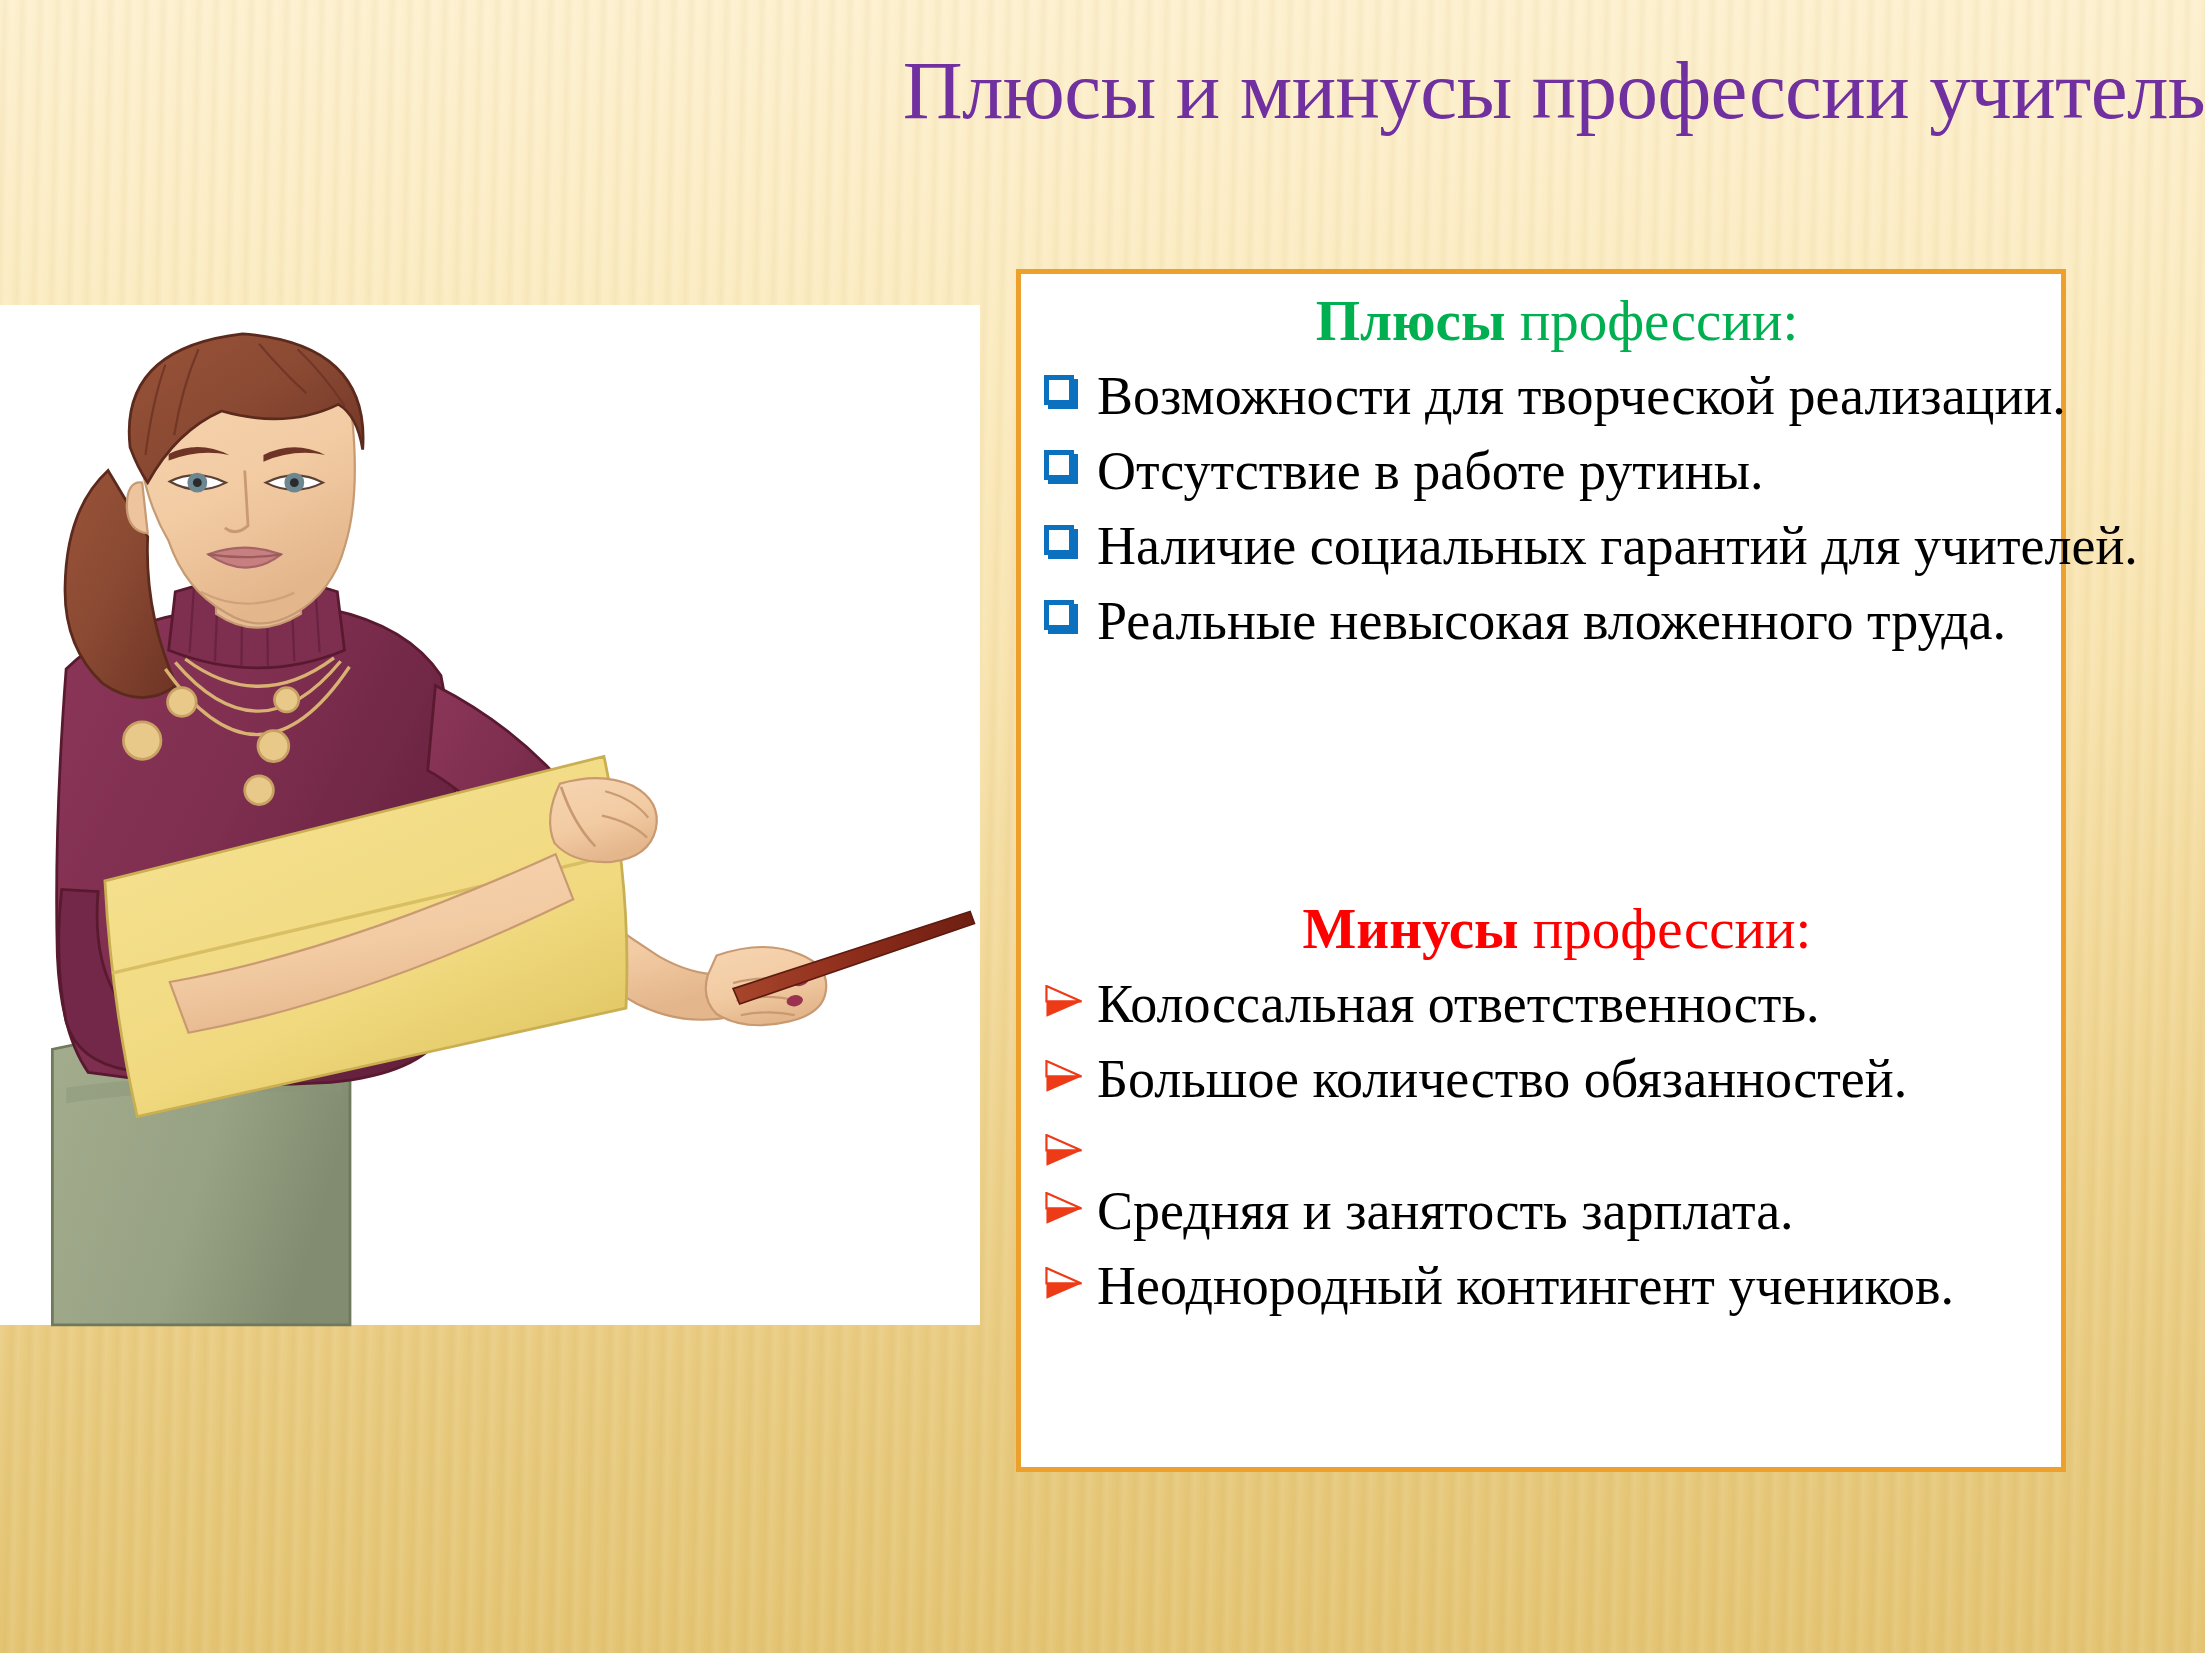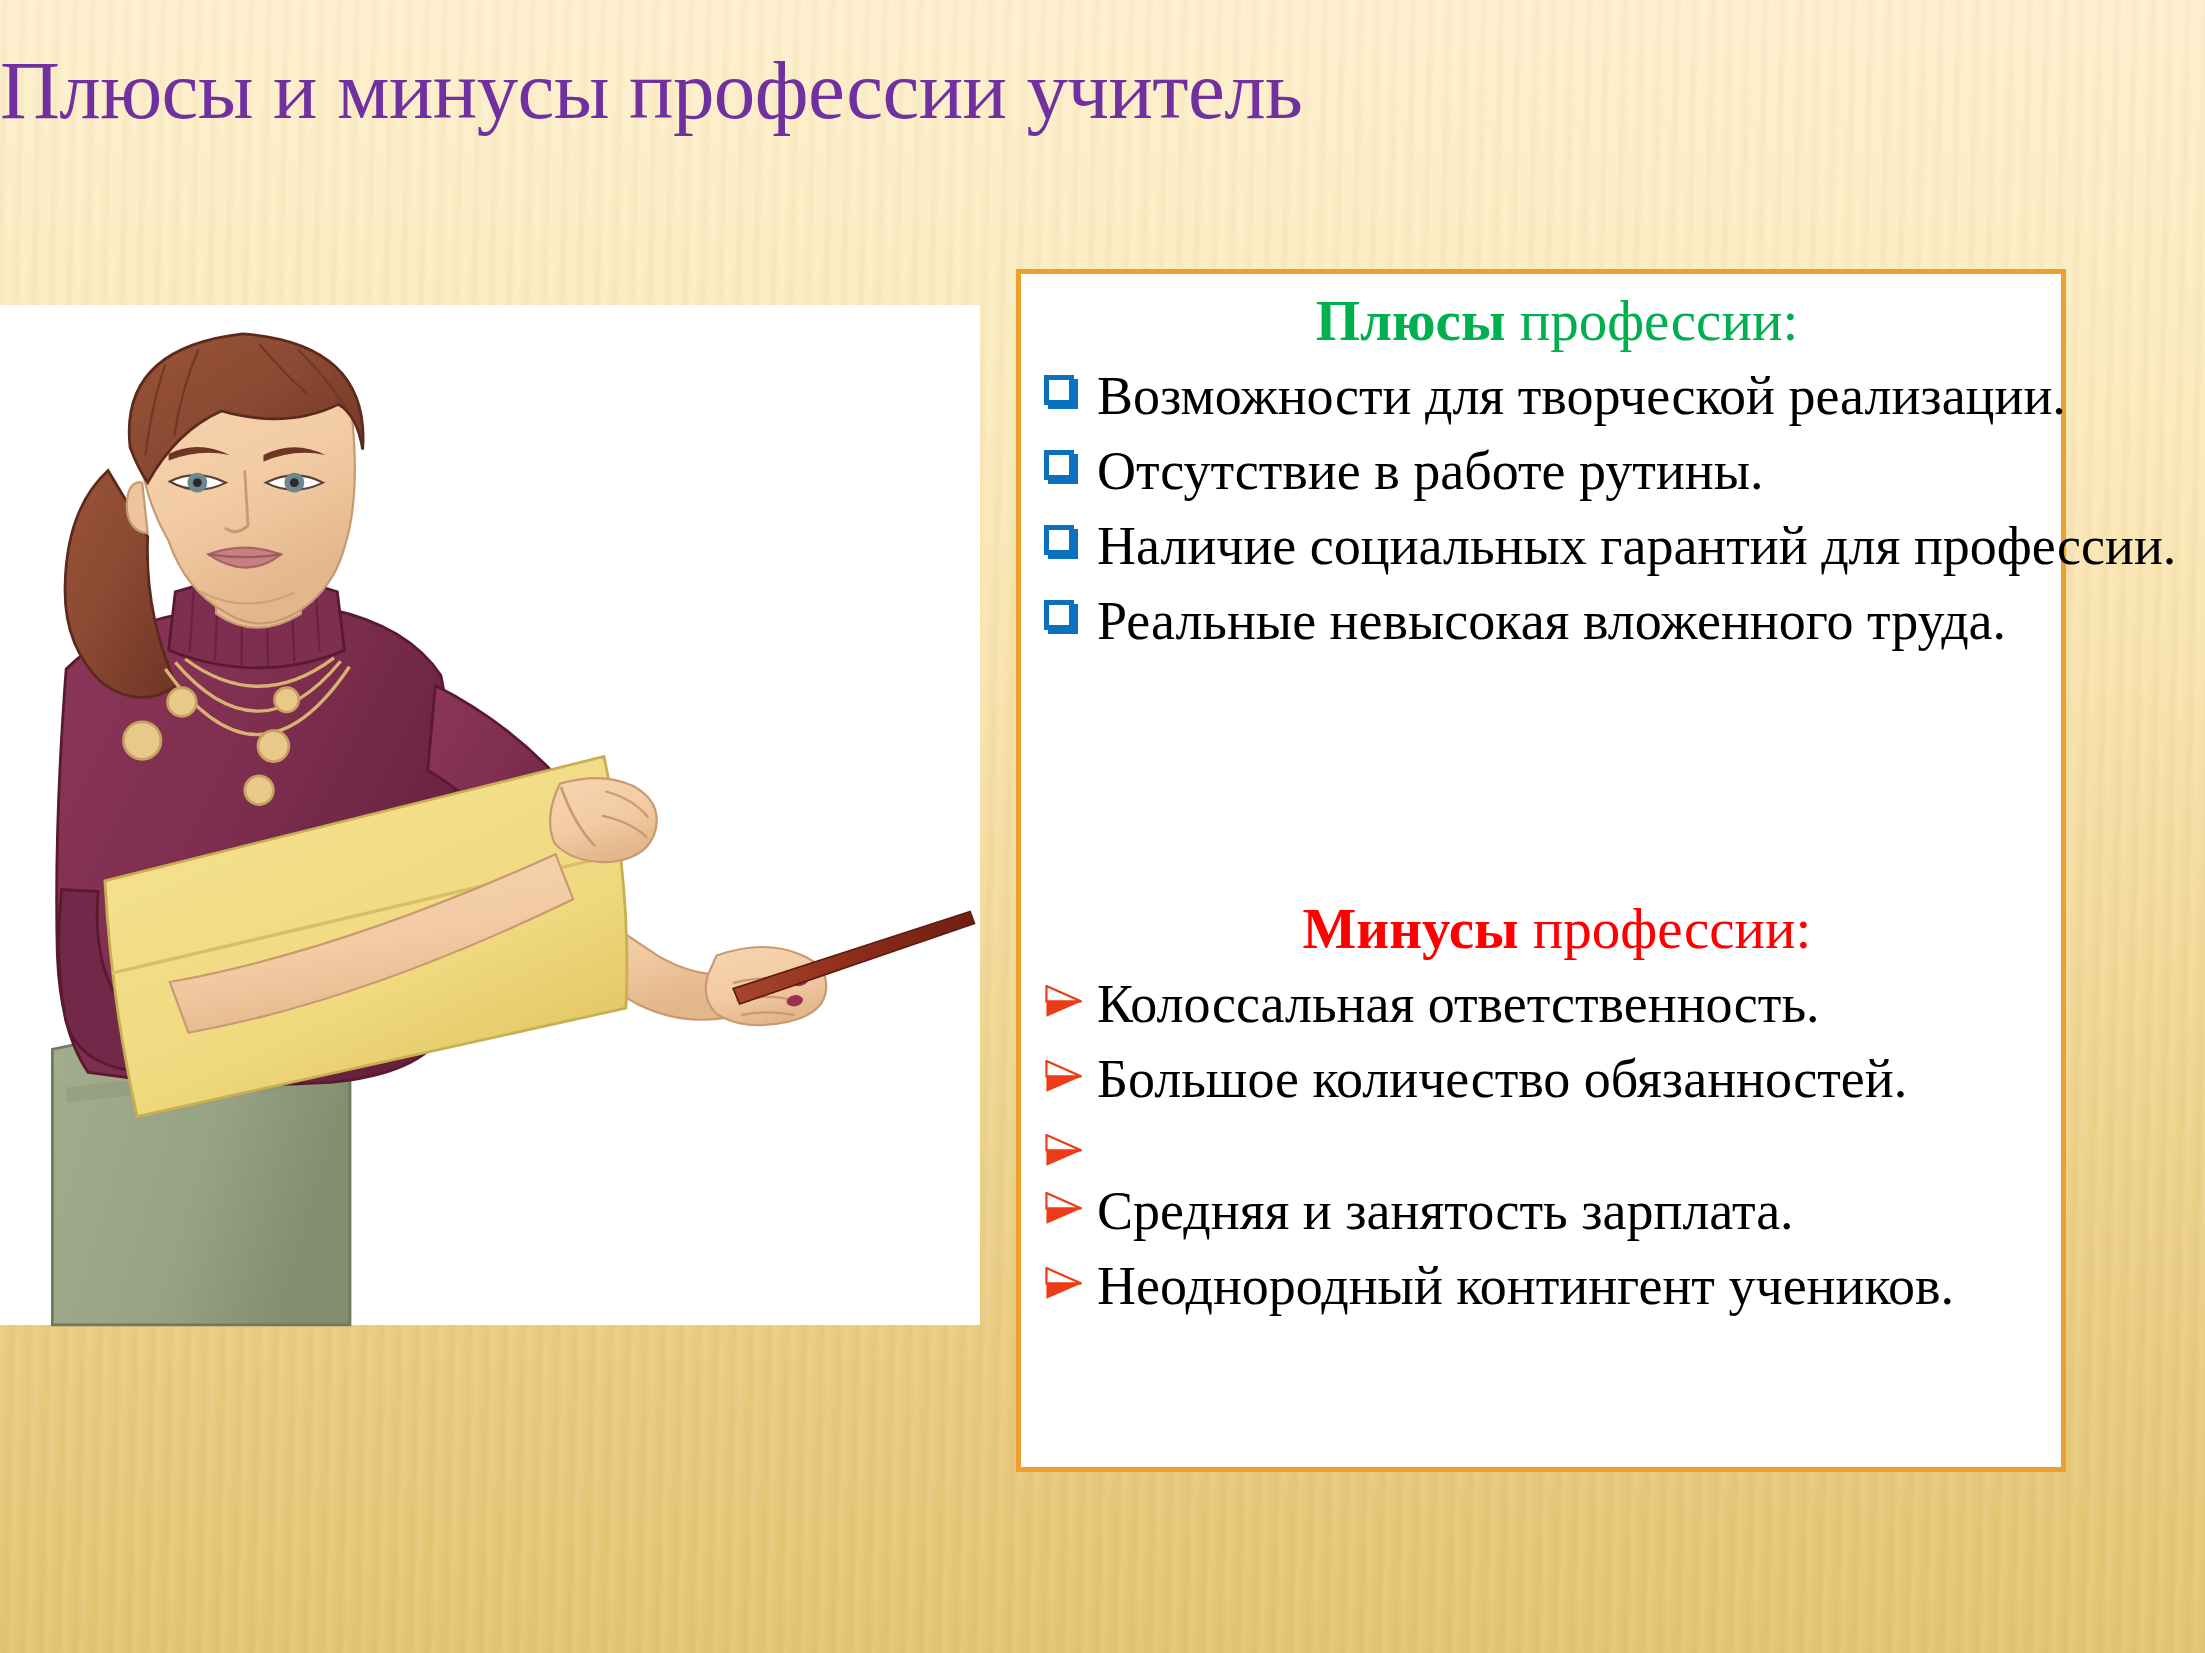--- a/index.html
+++ b/index.html
@@ -35,21 +35,21 @@
         #e4c472 100%
       );
   }
 
   
   #title {
     position: absolute;
     left: 0;
     top: 49px;
     width: 2205px;
-    text-align: left;
+    text-align: right;
     color: #7030a0;
     font-size: 83px;
     line-height: 1.0;
     letter-spacing: -0.6px;
     white-space: nowrap;
     font-family: "Liberation Serif", "DejaVu Serif", serif;
   }
 
   
   #picture-panel {
@@ -390,21 +390,21 @@
           </span>
           <span class="bullet-text">Отсутствие в работе рутины.</span>
         </li>
         <li>
           <span class="bullet-mark">
             <span class="sq-outer">
                 <span class="sq-shadow"></span>
                 <span class="sq-face"></span>
               </span>
           </span>
-          <span class="bullet-text">Наличие социальных гарантий для профессии.</span>
+          <span class="bullet-text">Наличие социальных гарантий для учителей.</span>
         </li>
         <li>
           <span class="bullet-mark">
             <span class="sq-outer">
                 <span class="sq-shadow"></span>
                 <span class="sq-face"></span>
               </span>
           </span>
           <span class="bullet-text">Реальные невысокая вложенного труда.</span>
         </li>

